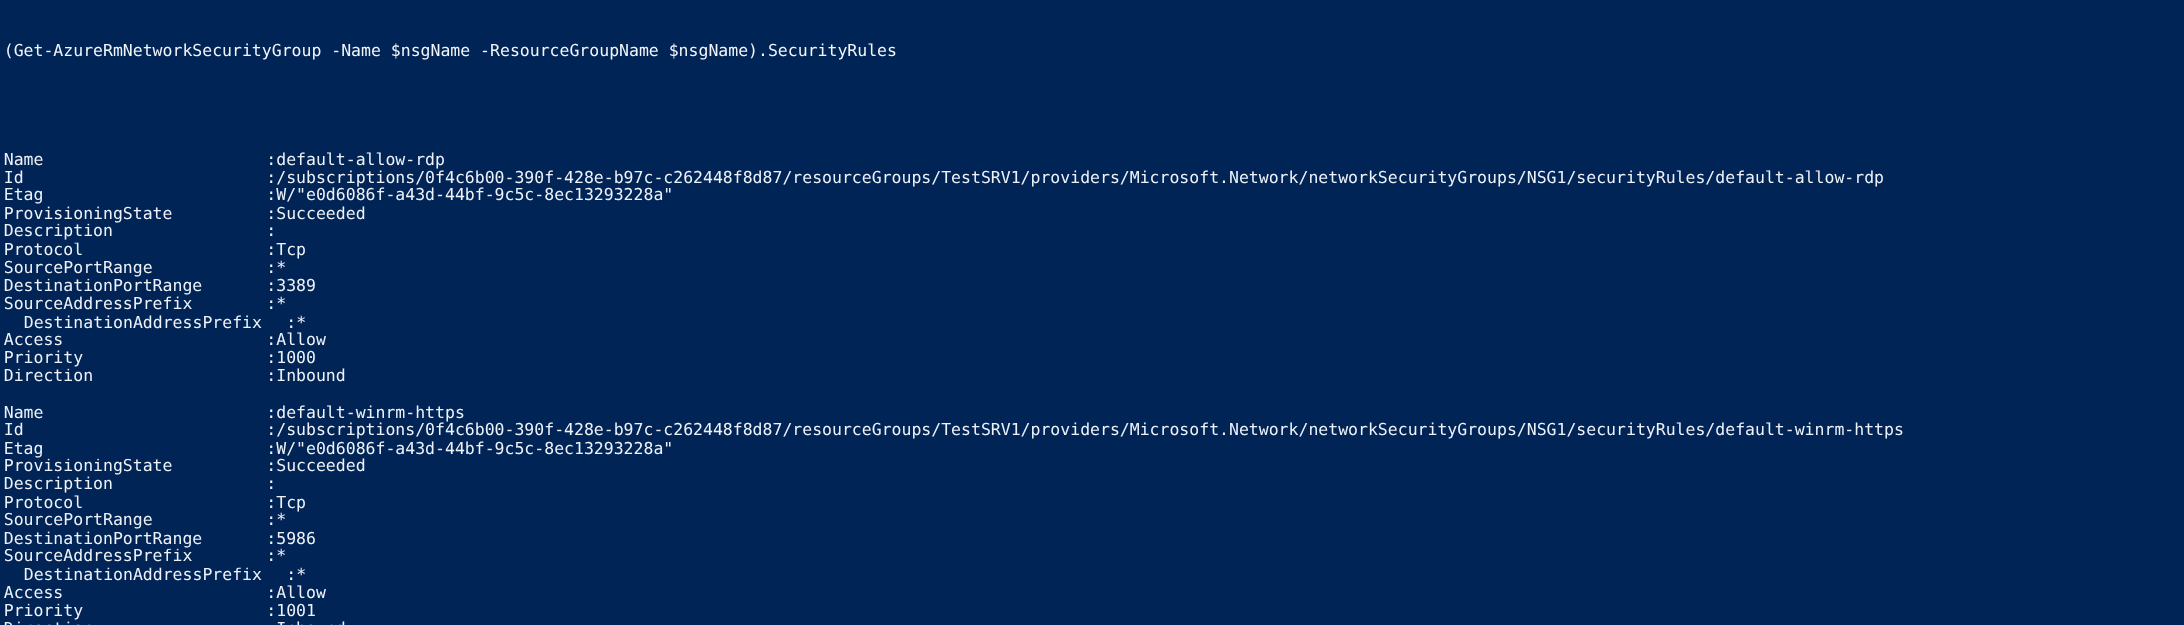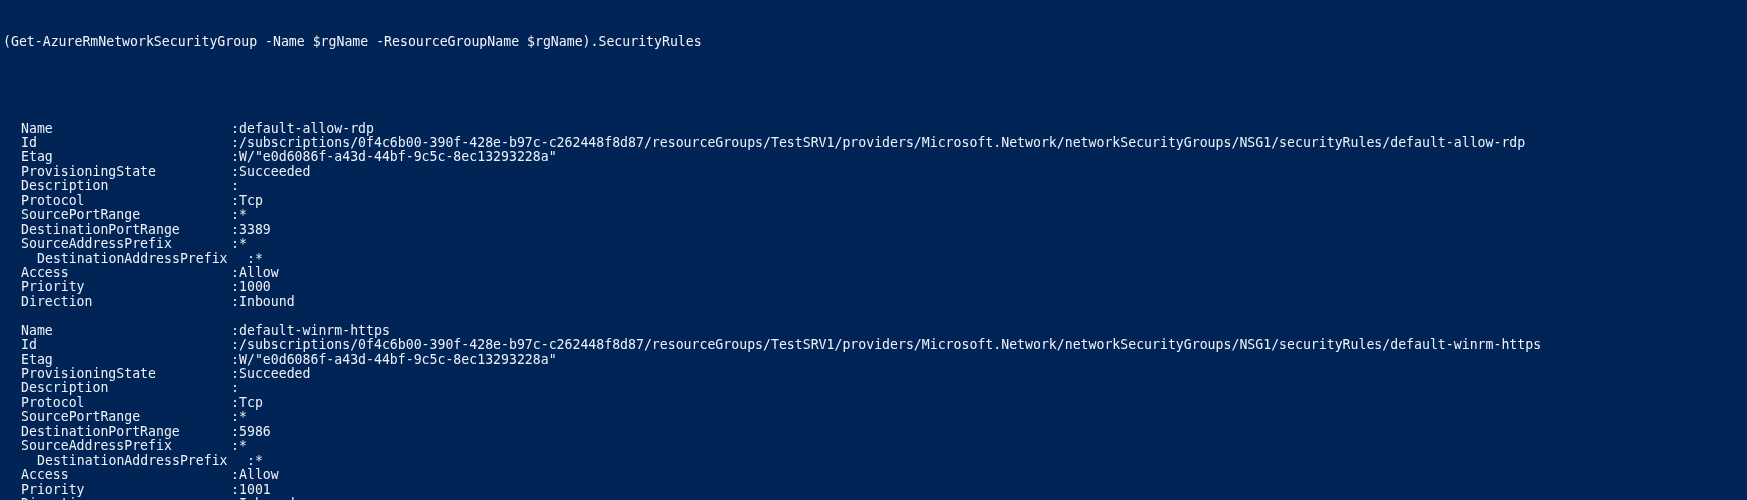--- a/index.html
+++ b/index.html
@@ -35,21 +35,20 @@
     height: 14.45px;
     display: block;
   }
   .cmd {
     color: #f2f5fa;
   }
   .prop-row {
     display: block;
     height: 14.45px;
     white-space: pre;
-    margin-left: 18px;
   }
   .prop-name {
     display: inline-block;
     width: 210px;
     color: #eef2f8;
     vertical-align: top;
     overflow: hidden;
   }
   .prop-sep {
     display: inline-block;
@@ -65,16 +64,16 @@
   .prop-name.wide {
     width: 204px;
     margin-right: 6px;
     padding-left: 16px;
   }
 </style>
 </head>
 <body>
 
 <div id="console">
-  <span class="line cmd">(Get-AzureRmNetworkSecurityGroup -Name $rgName -ResourceGroupName $rgName).SecurityRules</span>
+  <span class="line cmd">(Get-AzureRmNetworkSecurityGroup -Name $nsgName -ResourceGroupName $nsgName).SecurityRules</span>
   <span class="blank"></span>
   <div><div><span class="prop-row"><span class="prop-name">Name</span><span class="prop-sep">:</span><span class="prop-val">default-allow-rdp</span></span><span class="prop-row"><span class="prop-name">Id</span><span class="prop-sep">:</span><span class="prop-val">/subscriptions/0f4c6b00-390f-428e-b97c-c262448f8d87/resourceGroups/TestSRV1/providers/Microsoft.Network/networkSecurityGroups/NSG1/securityRules/default-allow-rdp</span></span><span class="prop-row"><span class="prop-name">Etag</span><span class="prop-sep">:</span><span class="prop-val">W/"e0d6086f-a43d-44bf-9c5c-8ec13293228a"</span></span><span class="prop-row"><span class="prop-name">ProvisioningState</span><span class="prop-sep">:</span><span class="prop-val">Succeeded</span></span><span class="prop-row"><span class="prop-name">Description</span><span class="prop-sep">:</span><span class="prop-val"></span></span><span class="prop-row"><span class="prop-name">Protocol</span><span class="prop-sep">:</span><span class="prop-val">Tcp</span></span><span class="prop-row"><span class="prop-name">SourcePortRange</span><span class="prop-sep">:</span><span class="prop-val">*</span></span><span class="prop-row"><span class="prop-name">DestinationPortRange</span><span class="prop-sep">:</span><span class="prop-val">3389</span></span><span class="prop-row"><span class="prop-name">SourceAddressPrefix</span><span class="prop-sep">:</span><span class="prop-val">*</span></span><span class="prop-row"><span class="prop-name wide">DestinationAddressPrefix</span><span class="prop-sep">:</span><span class="prop-val">*</span></span><span class="prop-row"><span class="prop-name">Access</span><span class="prop-sep">:</span><span class="prop-val">Allow</span></span><span class="prop-row"><span class="prop-name">Priority</span><span class="prop-sep">:</span><span class="prop-val">1000</span></span><span class="prop-row"><span class="prop-name">Direction</span><span class="prop-sep">:</span><span class="prop-val">Inbound</span></span></div><span class="blank"></span><div><span class="prop-row"><span class="prop-name">Name</span><span class="prop-sep">:</span><span class="prop-val">default-winrm-https</span></span><span class="prop-row"><span class="prop-name">Id</span><span class="prop-sep">:</span><span class="prop-val">/subscriptions/0f4c6b00-390f-428e-b97c-c262448f8d87/resourceGroups/TestSRV1/providers/Microsoft.Network/networkSecurityGroups/NSG1/securityRules/default-winrm-https</span></span><span class="prop-row"><span class="prop-name">Etag</span><span class="prop-sep">:</span><span class="prop-val">W/"e0d6086f-a43d-44bf-9c5c-8ec13293228a"</span></span><span class="prop-row"><span class="prop-name">ProvisioningState</span><span class="prop-sep">:</span><span class="prop-val">Succeeded</span></span><span class="prop-row"><span class="prop-name">Description</span><span class="prop-sep">:</span><span class="prop-val"></span></span><span class="prop-row"><span class="prop-name">Protocol</span><span class="prop-sep">:</span><span class="prop-val">Tcp</span></span><span class="prop-row"><span class="prop-name">SourcePortRange</span><span class="prop-sep">:</span><span class="prop-val">*</span></span><span class="prop-row"><span class="prop-name">DestinationPortRange</span><span class="prop-sep">:</span><span class="prop-val">5986</span></span><span class="prop-row"><span class="prop-name">SourceAddressPrefix</span><span class="prop-sep">:</span><span class="prop-val">*</span></span><span class="prop-row"><span class="prop-name wide">DestinationAddressPrefix</span><span class="prop-sep">:</span><span class="prop-val">*</span></span><span class="prop-row"><span class="prop-name">Access</span><span class="prop-sep">:</span><span class="prop-val">Allow</span></span><span class="prop-row"><span class="prop-name">Priority</span><span class="prop-sep">:</span><span class="prop-val">1001</span></span><span class="prop-row"><span class="prop-name">Direction</span><span class="prop-sep">:</span><span class="prop-val">Inbound</span></span></div></div>
 </div>
 
 </body></html>

